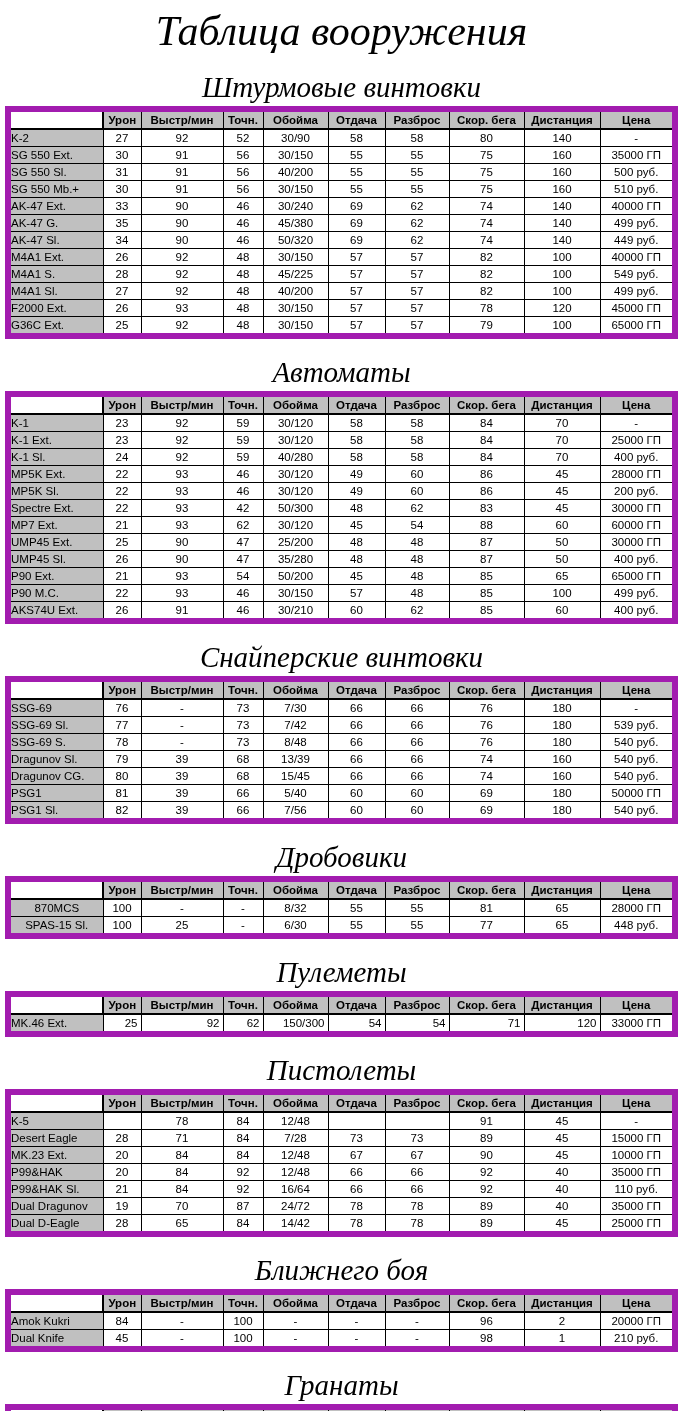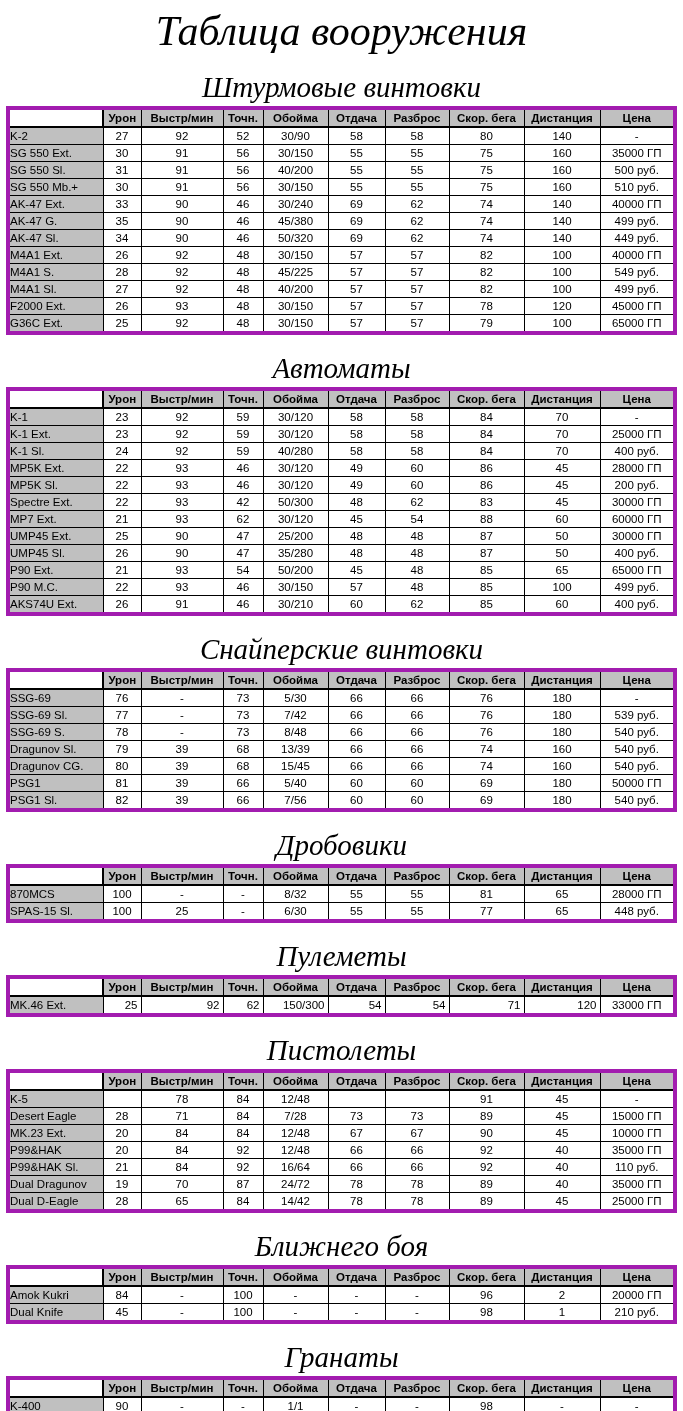--- a/index.html
+++ b/index.html
@@ -25,21 +25,21 @@
     font-size: 29px;
     line-height: 32px;
     text-align: center;
     margin: 17px 0 3px 0;
   }
   table.weapon-table {
     border-collapse: collapse;
     table-layout: fixed;
     width: 667px;
     margin: 0 auto;
-    border: 4px solid #a21caf;
+    border: 6px solid #a21caf;
   }
   table.weapon-table th,
   table.weapon-table td {
     border: 1px solid #000;
     font-size: 11.5px;
     height: 16px;
     line-height: 16px;
     padding: 0;
     overflow: hidden;
     white-space: nowrap;
@@ -54,21 +54,21 @@
   table.weapon-table thead th.corner {
     background: #ffffff;
     border-right: 2px solid #000;
   }
   td.name {
     background: #c0c0c0;
     text-align: left;
     padding-left: 3px;
     border-right: 2px solid #000;
   }
-  td.name.center { text-align: left; padding-left: 0; }
+  td.name.center { text-align: center; padding-left: 0; }
   td.val { text-align: center; background: #ffffff; }
   td.val.right { text-align: right; padding-right: 3px; }
 </style>
 </head>
 <body>
 
 <h1 data-name="page-title">Таблица вооружения</h1>
 
 <main data-name="sections-container">
   <section data-name="weapon-section">
@@ -455,21 +455,21 @@
             <th data-name="column-header">Дистанция</th>
             <th data-name="column-header">Цена</th>
           </tr>
       </thead>
       <tbody>
           <tr data-name="table-row">
             <td class="name" data-name="weapon-name-cell">SSG-69</td>
             <td class="val" data-name="stat-cell">76</td>
             <td class="val" data-name="stat-cell">-</td>
             <td class="val" data-name="stat-cell">73</td>
-            <td class="val" data-name="stat-cell">5/30</td>
+            <td class="val" data-name="stat-cell">7/30</td>
             <td class="val" data-name="stat-cell">66</td>
             <td class="val" data-name="stat-cell">66</td>
             <td class="val" data-name="stat-cell">76</td>
             <td class="val" data-name="stat-cell">180</td>
             <td class="val" data-name="stat-cell">-</td>
           </tr>
           <tr data-name="table-row">
             <td class="name" data-name="weapon-name-cell">SSG-69 Sl.</td>
             <td class="val" data-name="stat-cell">77</td>
             <td class="val" data-name="stat-cell">-</td>

